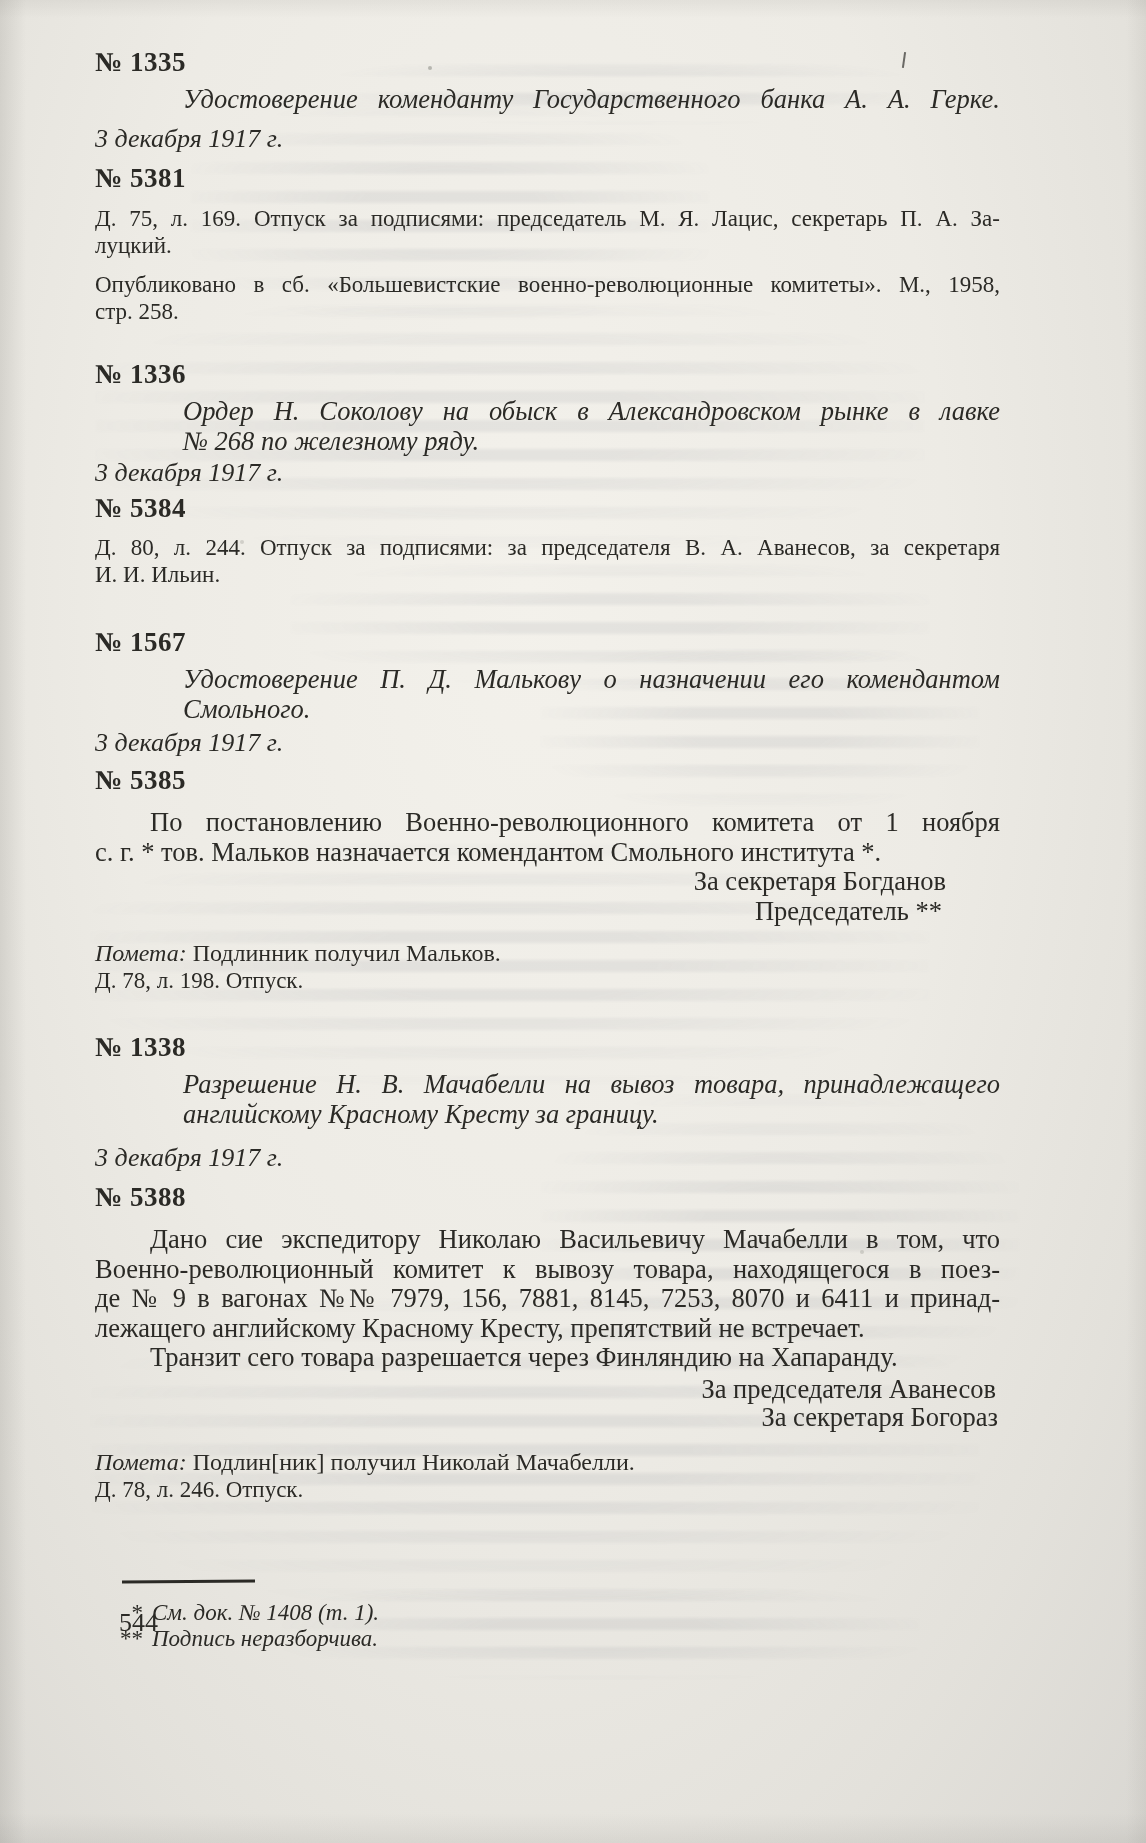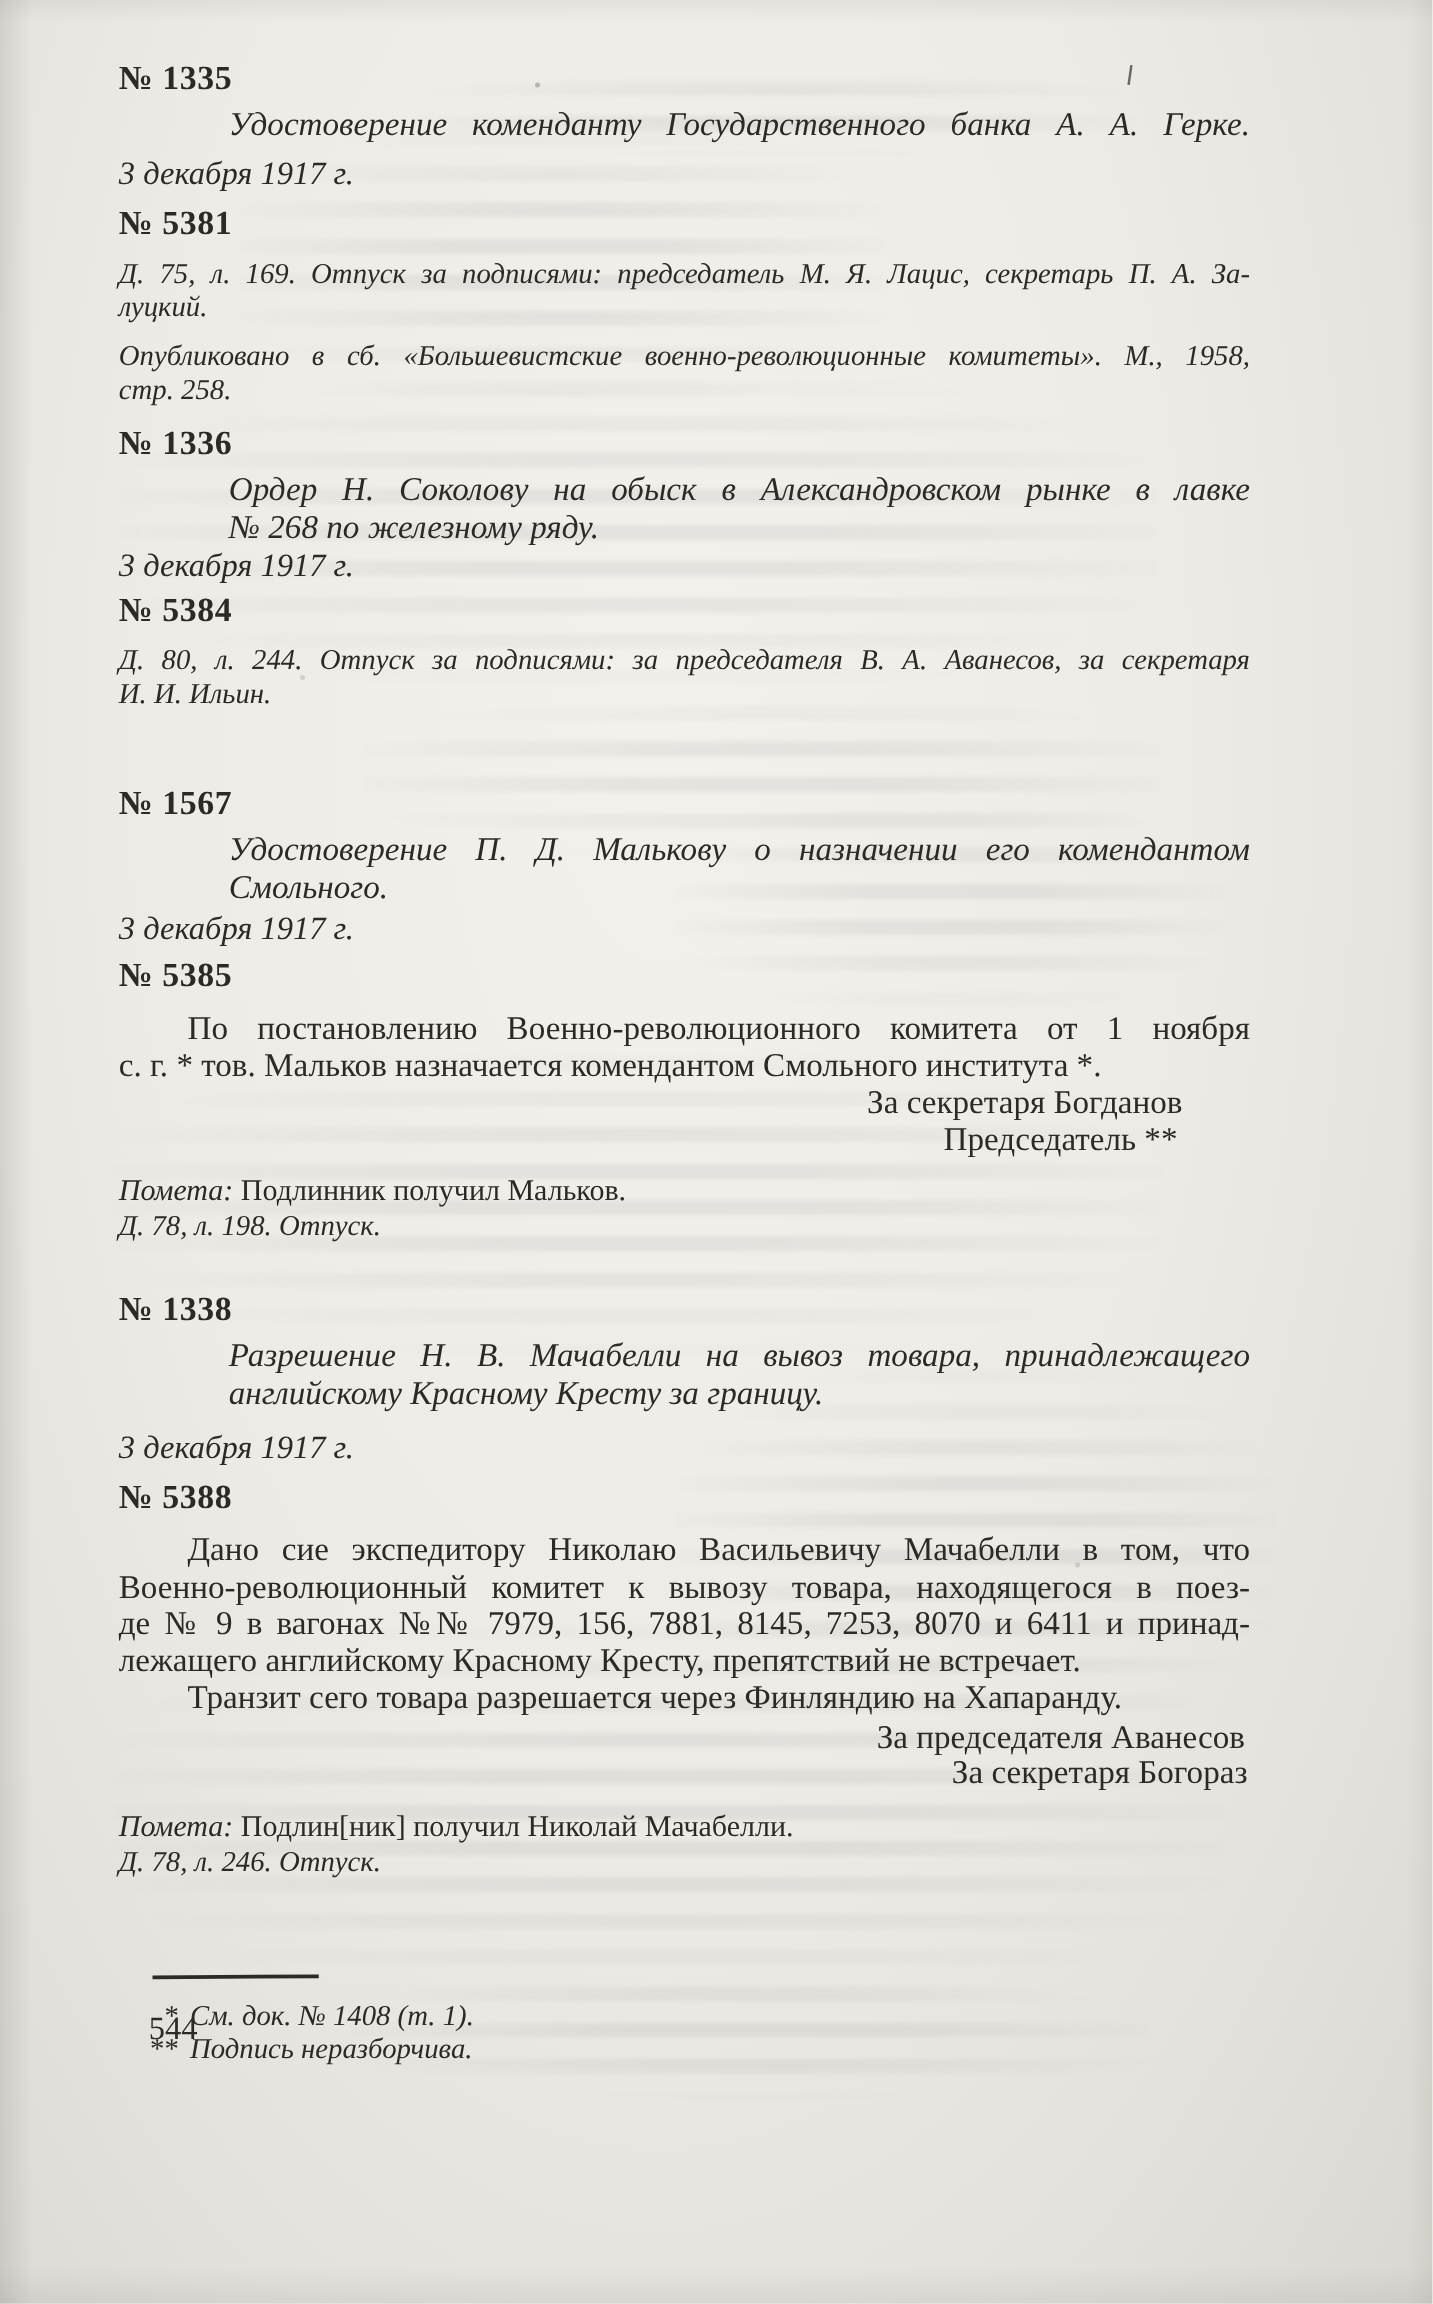--- a/index.html
+++ b/index.html
@@ -25,21 +25,21 @@
     -webkit-mask-image:radial-gradient(ellipse at 50% 50%, #000 25%, transparent 78%);
             mask-image:radial-gradient(ellipse at 50% 50%, #000 25%, transparent 78%);
   }
   .speck{position:absolute;width:4px;height:4px;border-radius:50%;background:#8b8а84;background:#8b8a84;opacity:.55;}
   .tickmark{position:absolute;width:2px;height:16px;background:#4a4945;transform:rotate(8deg);opacity:.8;}
 
   .doc{position:absolute;left:95px;width:905px;}
   .docnum{font-weight:bold;font-size:27px;line-height:28px;letter-spacing:.5px;}
   .title{margin-left:88px;font-style:italic;font-size:26.5px;line-height:30px;margin-top:8px;}
   .date{font-style:italic;font-size:26px;line-height:30px;text-align:left;padding-right:14px;}
-  .arch{font-style:italic;font-size:23px;line-height:27px;}
+  .arch{font-size:23px;line-height:27px;}
   .bodytext{font-size:26.5px;line-height:29.5px;}
   .sig{font-size:26.5px;line-height:28px;text-align:right;}
   .j{text-align:justify;text-align-last:justify;}
   .indent{text-indent:55px;}
   .pometa{font-size:24px;line-height:27px;}
   .pometa .lbl{font-style:italic;}
   .rule{position:absolute;background:#2b2a26;height:3px;transform:rotate(-.4deg);}
   .foot{position:absolute;left:95px;width:905px;font-style:italic;font-size:23px;line-height:26px;}
   .foot .fline{display:flex;}
   .foot .marker{width:48px;text-align:right;padding-right:9px;flex:none;font-style:normal;}
@@ -76,21 +76,21 @@
     <div class="arch" style="margin-top:13px;" data-interactable="false">
       <div class="j" data-interactable="false">Д. 75, л. 169. Отпуск за подписями: председатель М. Я. Лацис, секретарь  П. А. За-</div>
       <div data-interactable="false">луцкий.</div>
     </div>
     <div class="arch" style="margin-top:12px;" data-interactable="false">
       <div class="j" data-interactable="false">Опубликовано в сб. «Большевистские военно-революционные комитеты». М., 1958,</div>
       <div data-interactable="false">стр. 258.</div>
     </div>
   </section>
 
-  <section class="doc" style="top:340px;" data-interactable="false">
+  <section class="doc" style="top:360px;" data-interactable="false">
     <div class="docnum" data-interactable="false">№ 1336</div>
     <div class="title" data-interactable="false">
       <div class="j" data-interactable="false">Ордер Н. Соколову на обыск в Александровском рынке в лавке</div>
       <div data-interactable="false">№ 268 по железному ряду.</div>
     </div>
     <div class="date" style="margin-top:2px;" data-interactable="false">3 декабря 1917 г.</div>
     <div class="docnum" style="margin-top:6px;" data-interactable="false">№ 5384</div>
     <div class="arch" style="margin-top:12px;" data-interactable="false">
       <div class="j" data-interactable="false">Д. 80, л. 244. Отпуск за подписями: за председателя В. А. Аванесов, за секретаря</div>
       <div data-interactable="false">И. И. Ильин.</div>

